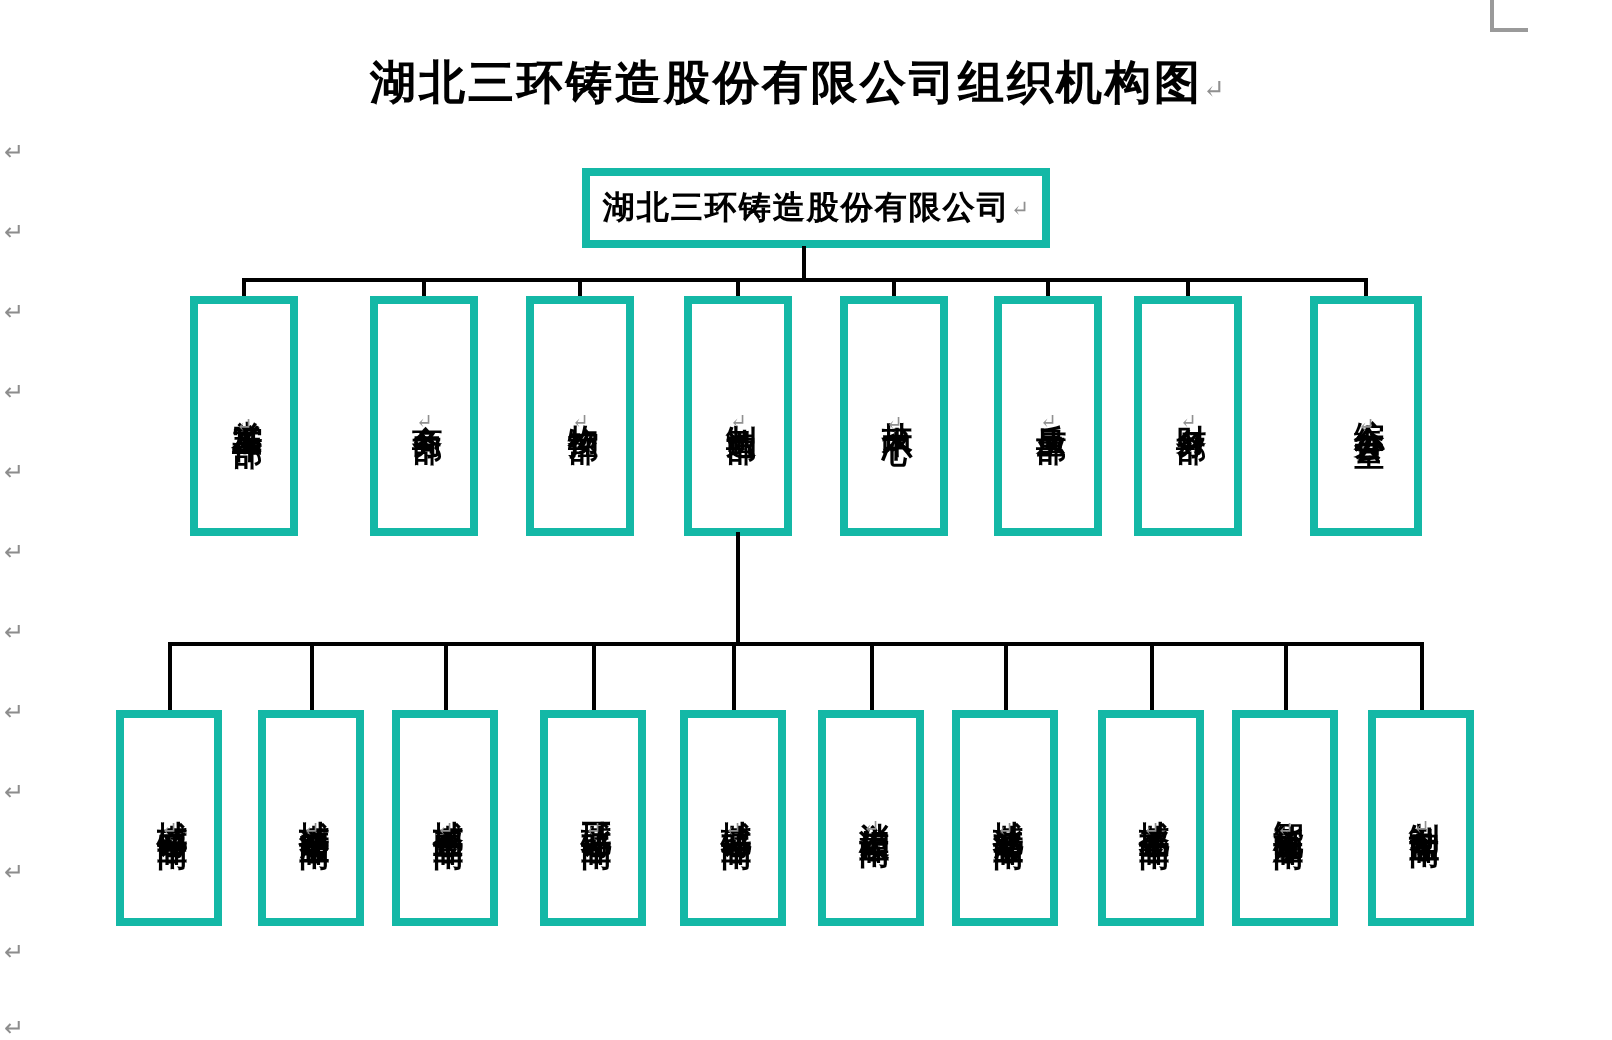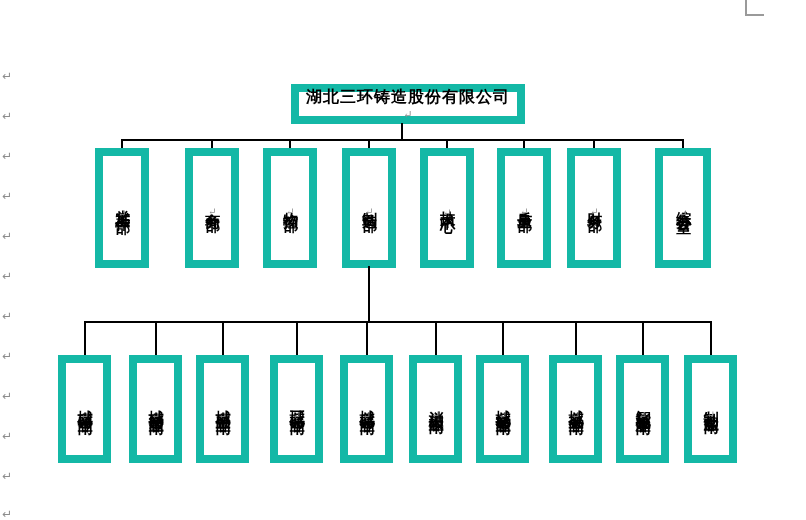--- a/index.html
+++ b/index.html
@@ -9,22 +9,22 @@
   }
   .line{position:absolute;background:#000;}
   .gray-line{position:absolute;background:#9a9a9a;}
   #doc-title{
     position:absolute;left:185px;top:26px;font-size:23px;font-weight:bold;
     letter-spacing:1.5px;white-space:nowrap;
   }
   .pmark{color:#909090;font-weight:normal;}
   #doc-title .pmark{font-size:13px;letter-spacing:0;}
   .box{
-    position:absolute;border:8px solid #14b8a6;background:#fff;box-sizing:border-box;
-    display:flex;align-items:center;justify-content:center;flex-direction:column;
+    position:absolute;border:4px solid #14b8a6;background:#fff;box-sizing:border-box;
+    display:flex;align-items:center;justify-content:center;
   }
   #root-box{left:291px;top:84px;width:234px;height:40px;}
   #root-box .htext{font-size:16px;font-weight:bold;letter-spacing:1px;white-space:nowrap;}
   #root-box .pmark{font-size:11px;}
   .vwrap{
     writing-mode:vertical-rl;text-orientation:upright;
     font-size:15px;font-weight:bold;letter-spacing:2px;line-height:1.15;
     display:flex;align-items:center;
   }
   .vwrap .pmark{font-size:10px;letter-spacing:0;}
@@ -49,20 +49,23 @@
   <span class="margin-mark" style="top:310px">↵</span>
   <span class="margin-mark" style="top:350px">↵</span>
   <span class="margin-mark" style="top:390px">↵</span>
   <span class="margin-mark" style="top:430px">↵</span>
   <span class="margin-mark" style="top:470px">↵</span>
   <span class="margin-mark" style="top:508px">↵</span>
 
   <div class="gray-line" style="left:745px;top:0;width:2px;height:15px;"></div>
   <div class="gray-line" style="left:745px;top:14px;width:19px;height:2px;"></div>
 
+  <div id="doc-title">
+    <span>湖北三环铸造股份有限公司组织机构图</span><span class="pmark">↵</span>
+  </div>
 
   <div class="box" id="root-box">
     <span class="htext">湖北三环铸造股份有限公司</span>
       <span class="pmark">↵</span>
   </div>
 
   <div class="line" style="left:401px;top:123px;width:2px;height:17px;"></div>
   <div class="line" style="left:121px;top:139px;width:562px;height:2px;"></div>
   <div class="line" style="left:121px;top:139px;width:2px;height:10px;"></div>
   <div class="line" style="left:211px;top:139px;width:2px;height:10px;"></div>

